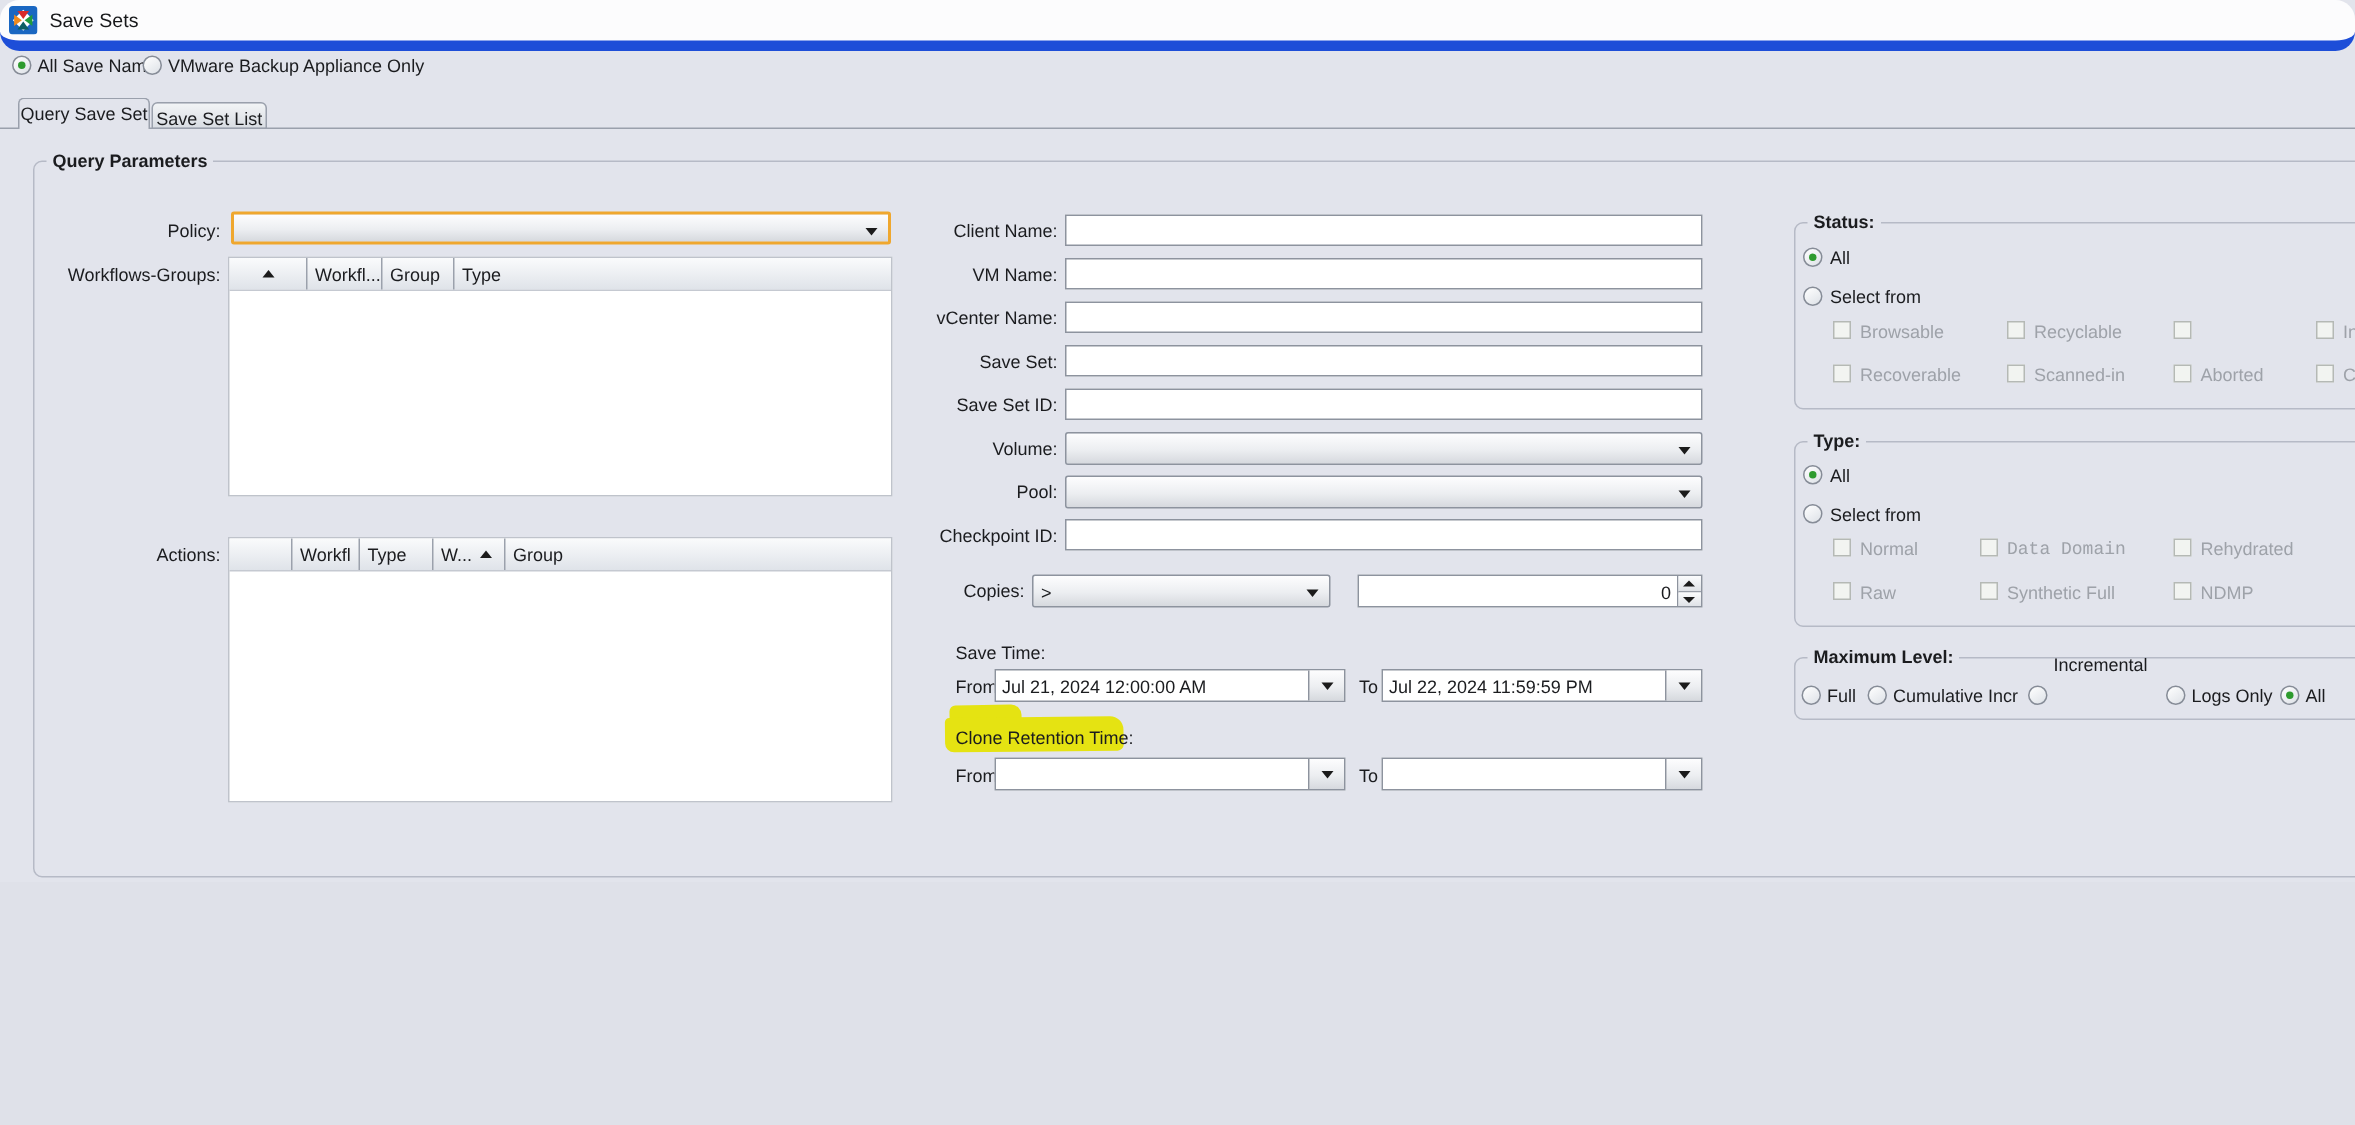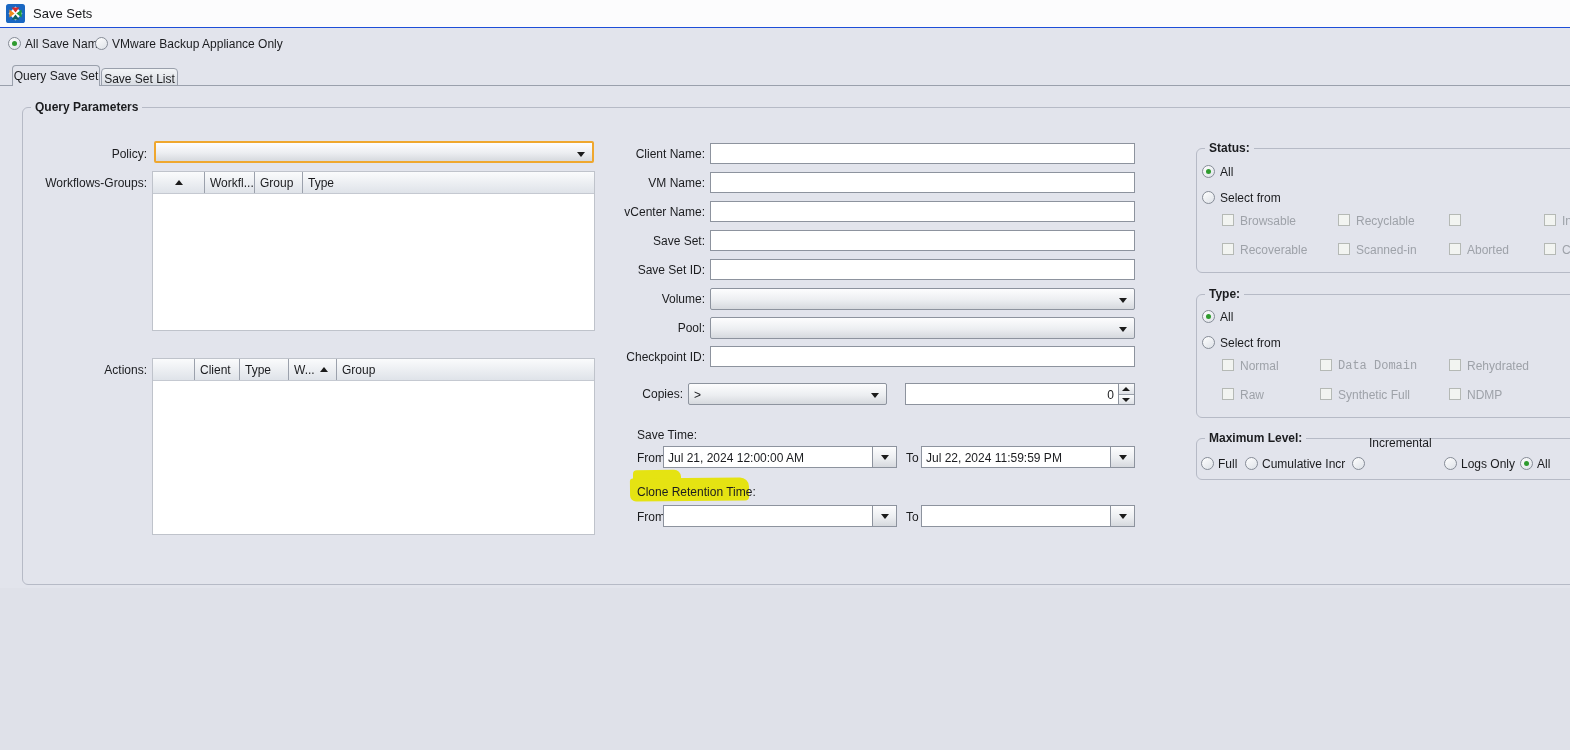--- a/index.html
+++ b/index.html
@@ -1,20 +1,20 @@
 <!DOCTYPE html>
 <html><head>
 <meta charset="utf-8">
 <style>
   html,body{margin:0;padding:0;}
   body{font-family:"Liberation Sans",sans-serif;font-size:12px;color:#1b1c1f;background:#dfe1e9;}
   .win{position:relative;width:1570px;height:750px;background:#e2e4ec;overflow:hidden;}
 
   
-  .titlebar{position:absolute;left:0;top:0;width:100%;height:27px;background:#fcfcfd;border-bottom:1px solid #1d4ed8;}
+  .titlebar{position:absolute;left:0;top:0;width:100%;height:27px;background:#fcfcfd;border-bottom:7px solid #1d4ed8;border-radius:13px;}
   .titlebar .ttl{position:absolute;left:33px;top:6px;font-size:13px;color:#17181a;}
   .appicon{position:absolute;left:6px;top:4px;width:19px;height:19px;}
 
   
   .radio{position:absolute;width:13px;height:13px;border-radius:50%;background:linear-gradient(145deg,#ffffff,#dde1e7);border:1px solid #868c97;box-sizing:border-box;}
   .radio.sel::after{content:'';display:block;width:5px;height:5px;border-radius:50%;background:#2e9b2e;margin:3px 0 0 3px;}
   .rlabel{position:absolute;white-space:nowrap;}
 
   
   .tabline{position:absolute;left:0;top:85px;width:100%;border-top:1px solid #9aa0ac;}
@@ -114,21 +114,21 @@
       <div class="thc" style="width:50px;">Workfl...</div>
       <div class="thc" style="width:48px;">Group</div>
       <div class="thc" style="flex:1;">Type</div>
     </div>
   </div>
 
   <div class="lblr" style="left:20px;width:127px;top:363px;">Actions:</div>
   <div class="tbl" style="left:152px;top:358px;width:443px;height:177px;">
     <div class="thead">
       <div class="thc" style="width:41px;"></div>
-      <div class="thc" style="width:45px;">Client</div>
+      <div class="thc" style="width:45px;">Workfl</div>
       <div class="thc" style="width:49px;">Type</div>
       <div class="thc" style="width:48px;">
         <span>W...</span>
         <span class="sort-up"></span>
       </div>
       <div class="thc" style="flex:1;">Group</div>
     </div>
   </div>
 
   <div class="lblr" style="left:560px;width:145px;top:147px;">Client Name:</div>

